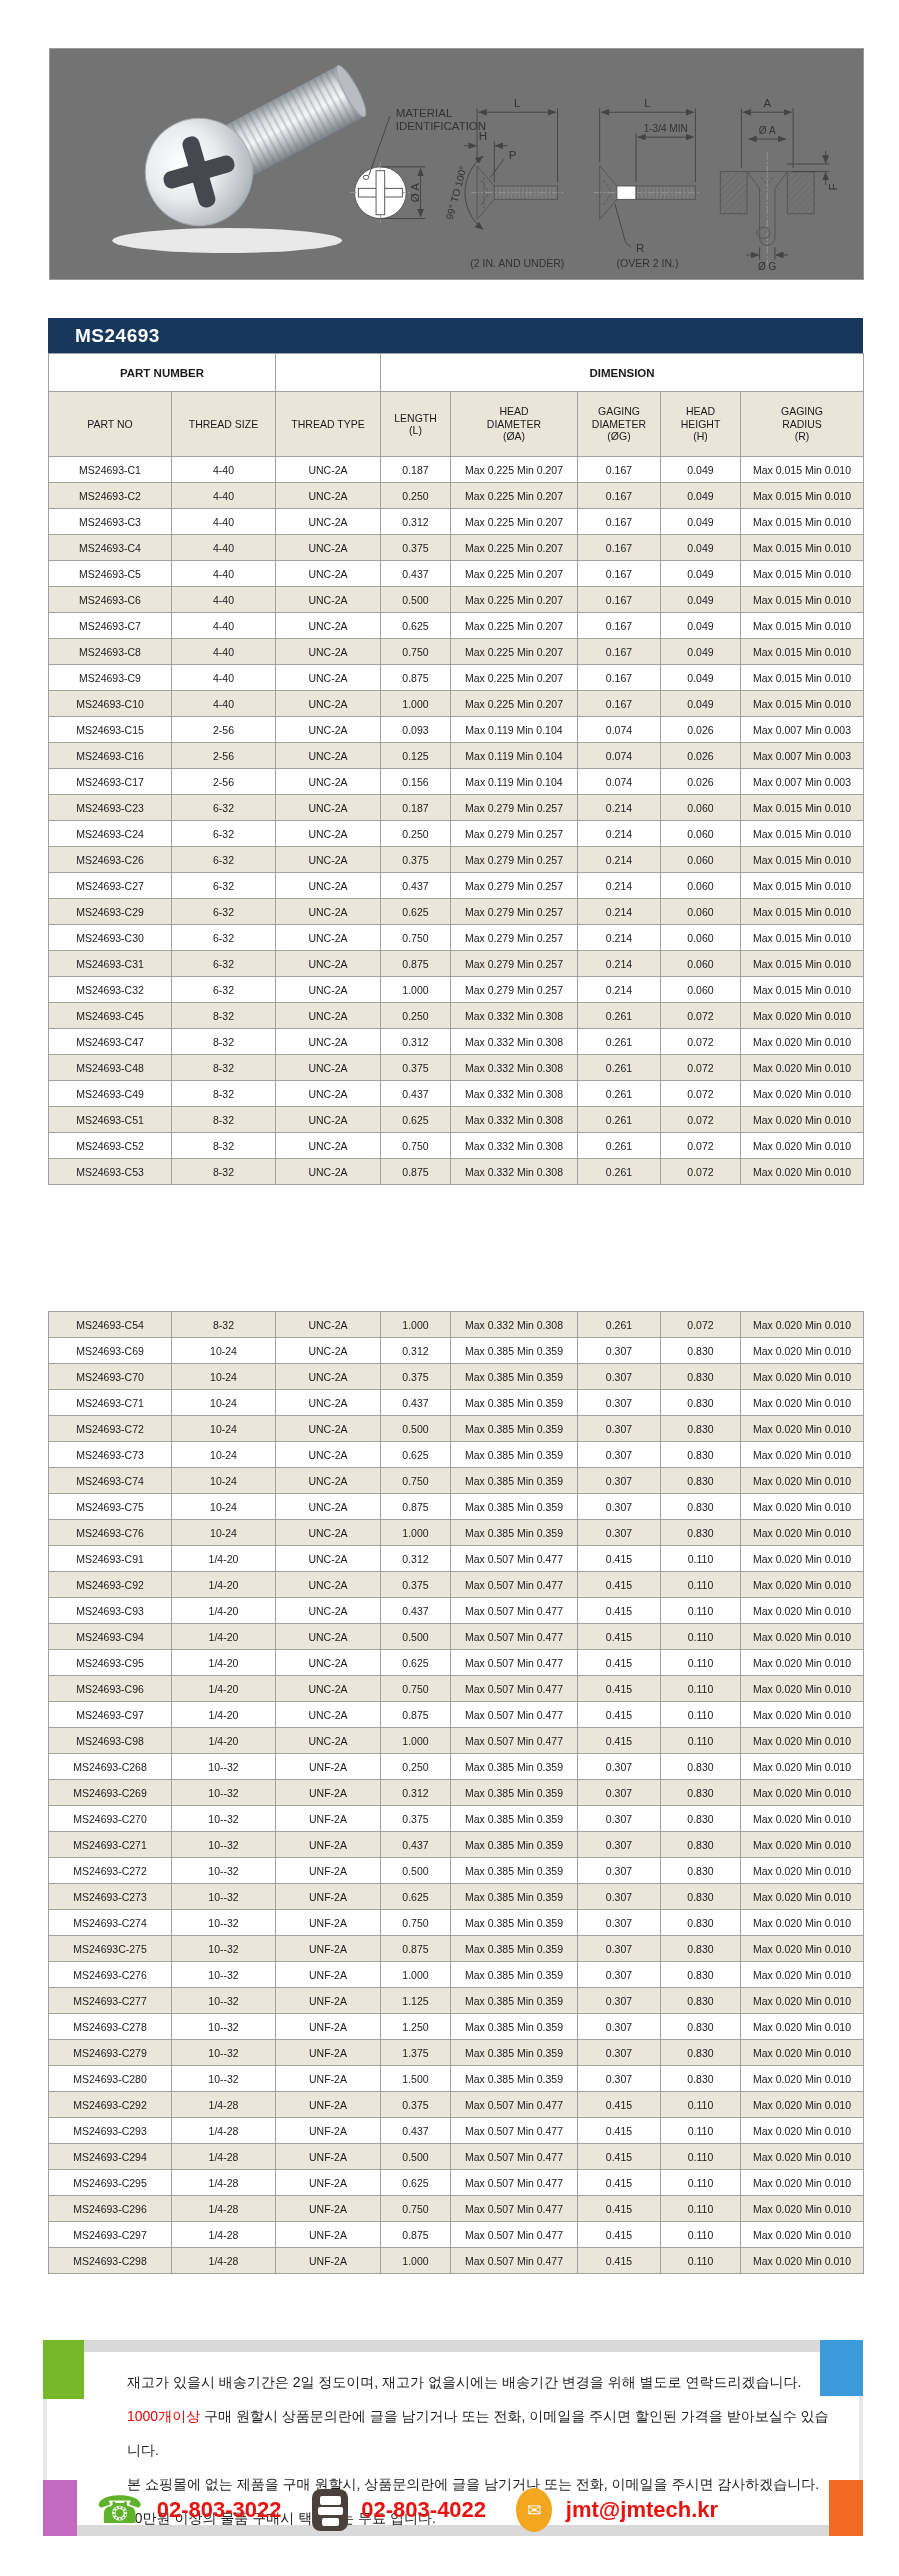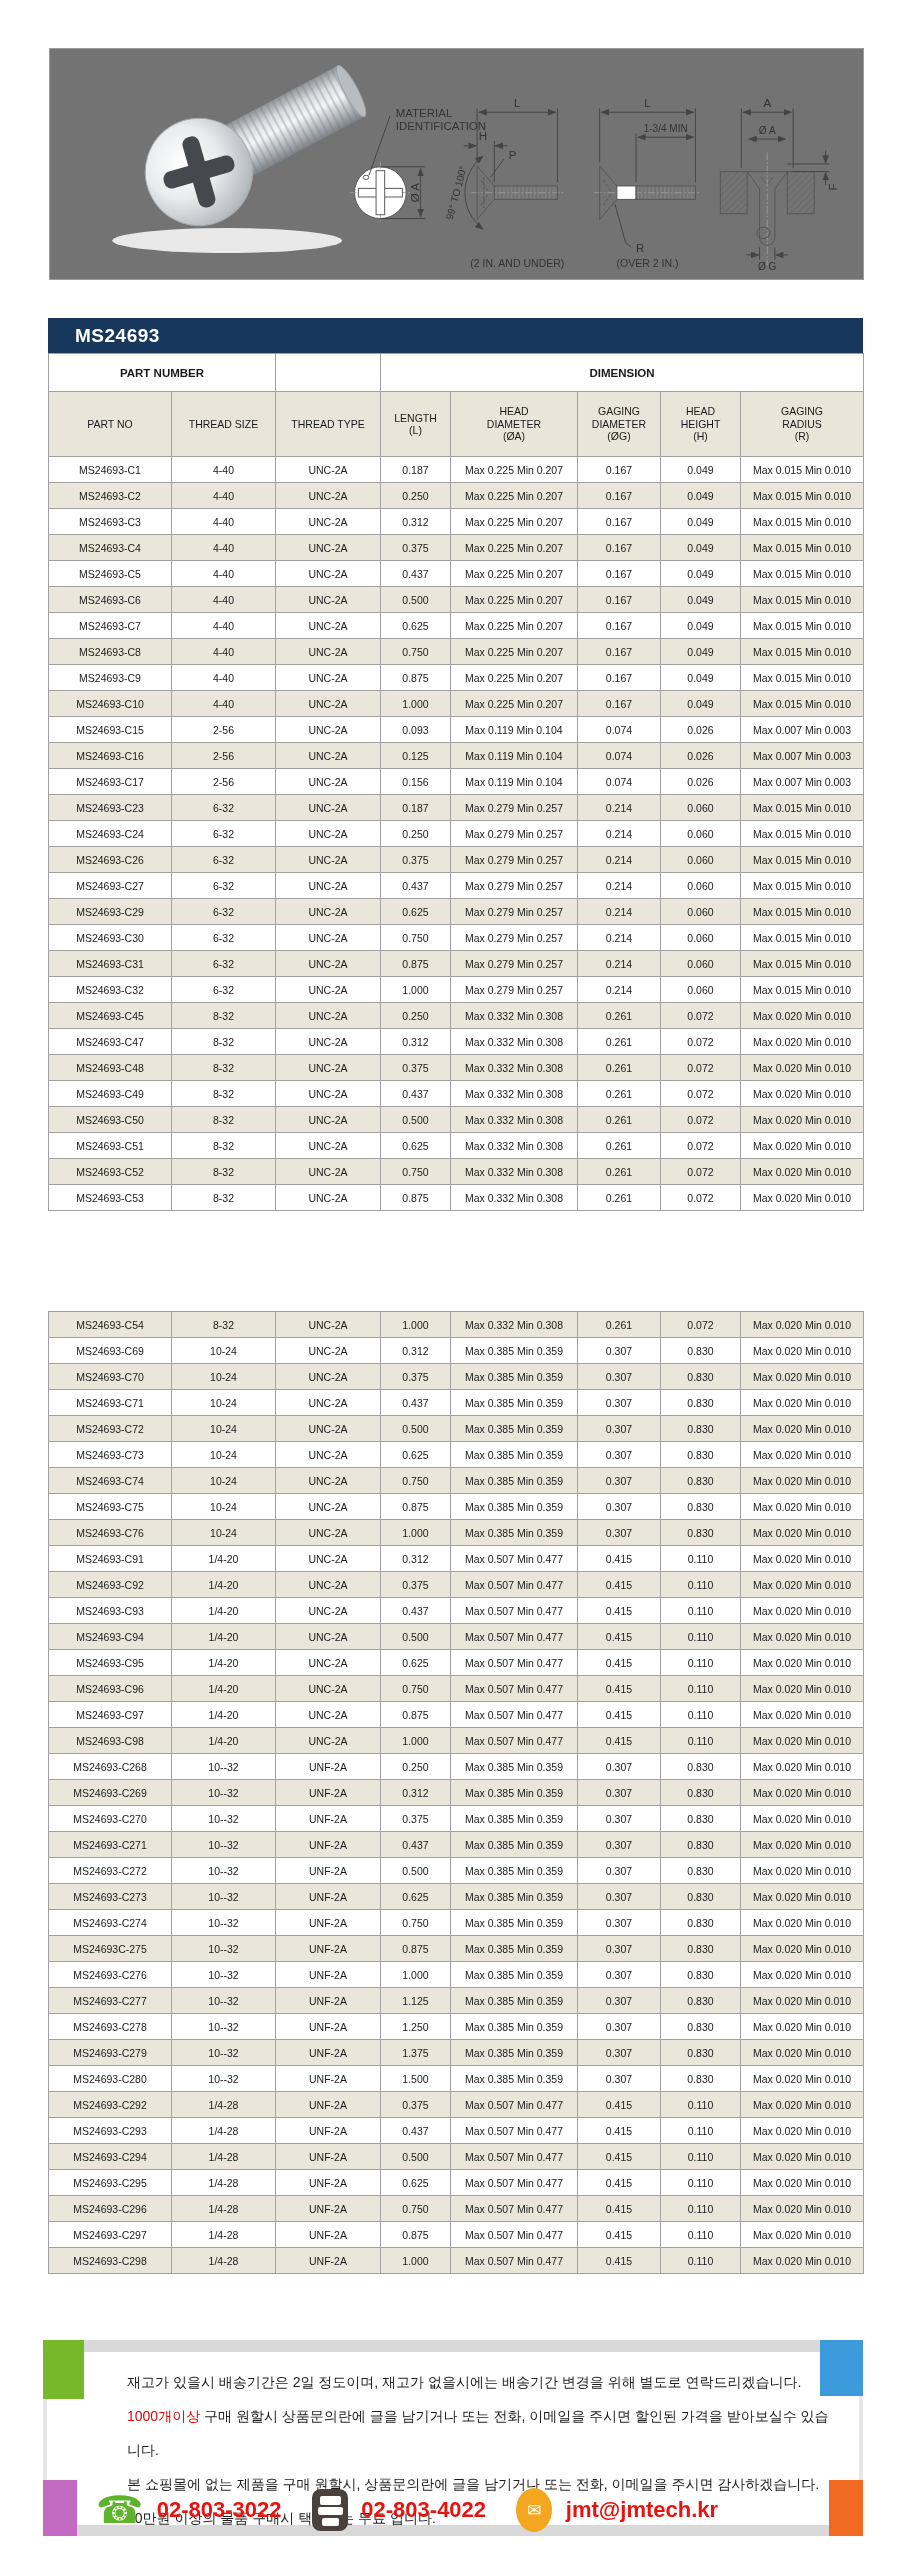--- a/index.html
+++ b/index.html
@@ -479,30 +479,20 @@
           <td>MS24693-C49</td>
           <td>8-32</td>
           <td>UNC-2A</td>
           <td>0.437</td>
           <td>Max 0.332 Min 0.308</td>
           <td>0.261</td>
           <td>0.072</td>
           <td>Max 0.020  Min 0.010</td>
         </tr>
         <tr>
-          <td>MS24693-C50</td>
-          <td>8-32</td>
-          <td>UNC-2A</td>
-          <td>0.500</td>
-          <td>Max 0.332 Min 0.308</td>
-          <td>0.261</td>
-          <td>0.072</td>
-          <td>Max 0.020  Min 0.010</td>
-        </tr>
-        <tr>
           <td>MS24693-C51</td>
           <td>8-32</td>
           <td>UNC-2A</td>
           <td>0.625</td>
           <td>Max 0.332 Min 0.308</td>
           <td>0.261</td>
           <td>0.072</td>
           <td>Max 0.020  Min 0.010</td>
         </tr>
         <tr>

